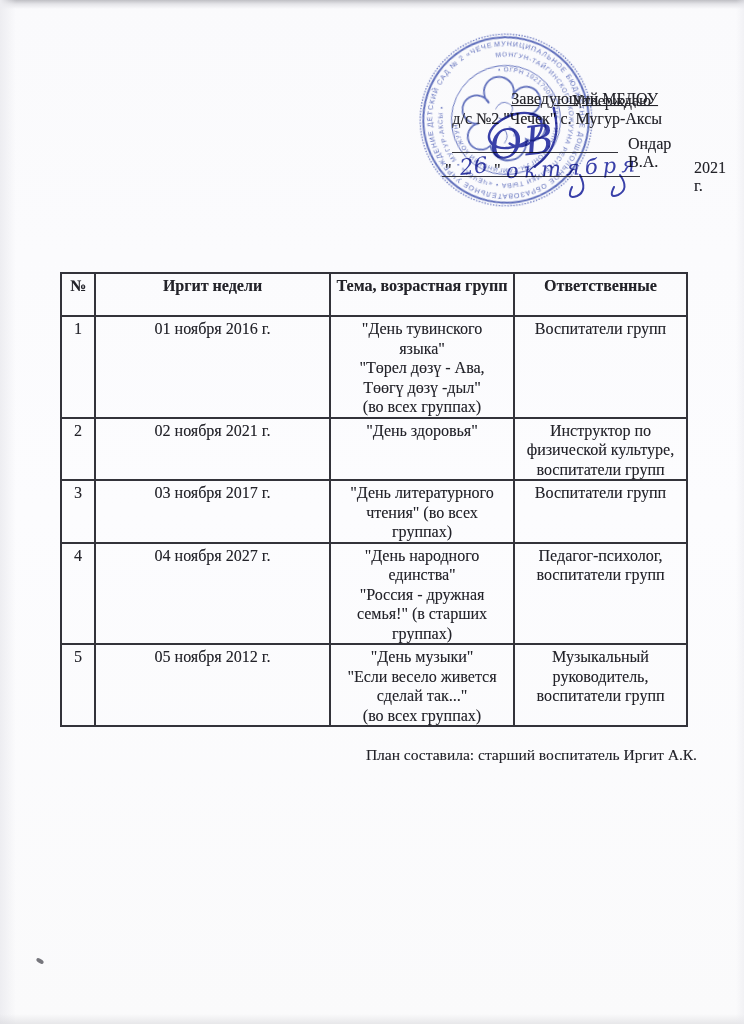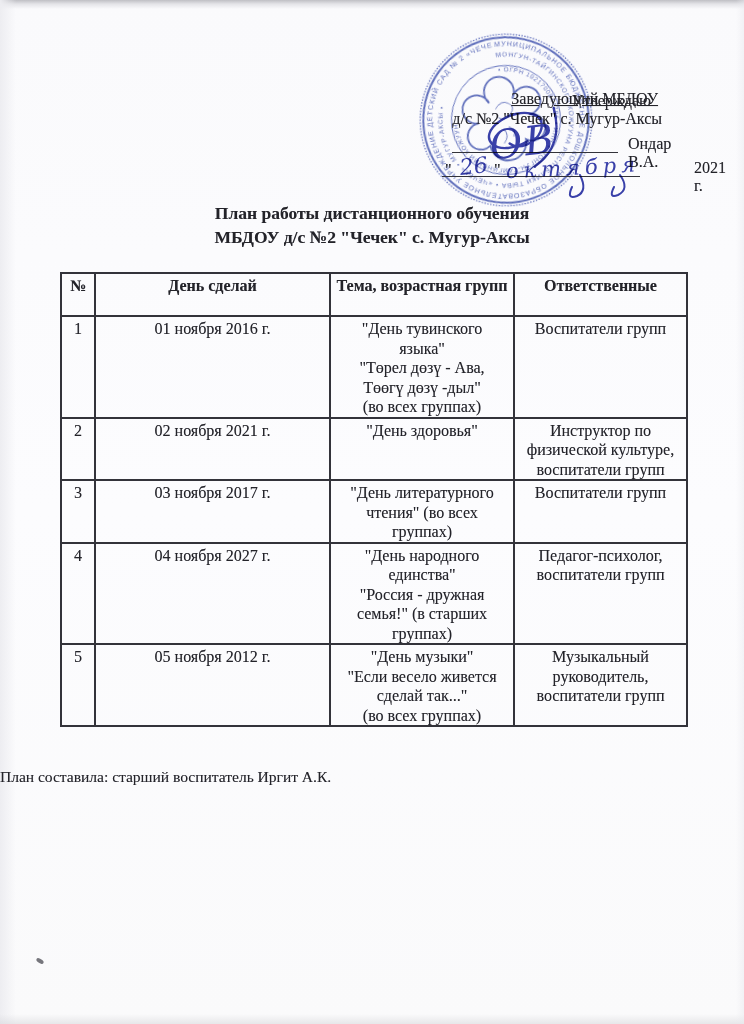--- a/index.html
+++ b/index.html
@@ -63,21 +63,21 @@
     text-shadow:0.2px 0.2px 0.6px rgba(35,35,48,.35);}
   table.plan th{font-weight:bold;}
   table.plan thead tr{height:43px;}
   table.plan tbody tr:nth-child(1){height:101px;}
   table.plan tbody tr:nth-child(2){height:57px;}
   table.plan tbody tr:nth-child(3){height:59px;}
   table.plan tbody tr:nth-child(4){height:101px;}
   table.plan tbody tr:nth-child(5){height:75px;}
 
   
-  .footer{position:absolute;left:0;top:746px;width:697px;text-align:left;z-index:2;font-size:15.5px;margin-top:22px;}
+  .footer{position:absolute;left:0;top:746px;width:697px;text-align:right;z-index:2;font-size:15.5px;}
 </style>
 </head>
 <body>
 
 <div class="page">
 
   <div class="edge-top"></div>
   <div class="edge-left"></div>
   <div class="edge-bottom"></div>
   <div class="edge-right"></div>
@@ -124,36 +124,32 @@
       <g transform="rotate(-7 100 90)">
         <text class="pen-text" x="60" y="100" font-size="40" letter-spacing="2">ОВ</text>
         <path fill="none" stroke="#3a41ab" stroke-width="2.4" stroke-linecap="round" d="M 98 86 c -34 14 -52 -10 -24 -24 c 22 -11 48 -2 38 16 c -6 11 -24 16 -32 8 m 48 -30 c 4 26 -4 44 -26 56"></path>
       </g>
       <text class="pen-text" x="30" y="119" font-size="22" transform="rotate(-6 40 115)">26</text>
       <text class="pen-text" x="76" y="120" font-size="21" letter-spacing="5" transform="rotate(-3 140 115)">октября</text>
       <path fill="none" stroke="#3a41ab" stroke-width="2" stroke-linecap="round" d="M 150 120 q 8 16 -3 21 q -11 4 -5 -9 m 48 -12 q 10 14 -2 20 q -10 4 -4 -8"></path>
     </svg>
   </div>
 
-  <div class="title">
-    <div class="doc-text">План работы дистанционного обучения</div>
-    <div class="doc-text">МБДОУ д/с №2 "Чечек" с. Мугур-Аксы</div>
-  </div>
 
   <table class="plan">
     <colgroup>
         <col class="c0">
         <col class="c1">
         <col class="c2">
         <col class="c3">
       </colgroup>
     <thead>
       <tr>
         <th>№</th>
-        <th>День сделай</th>
+        <th>Иргит недели</th>
         <th>Тема, возрастная групп</th>
         <th>Ответственные</th>
       </tr>
     </thead>
     <tbody>
       <tr>
         <td>1</td>
         <td>01 ноября 2016 г.</td>
         <td>"День тувинского
 языка"

